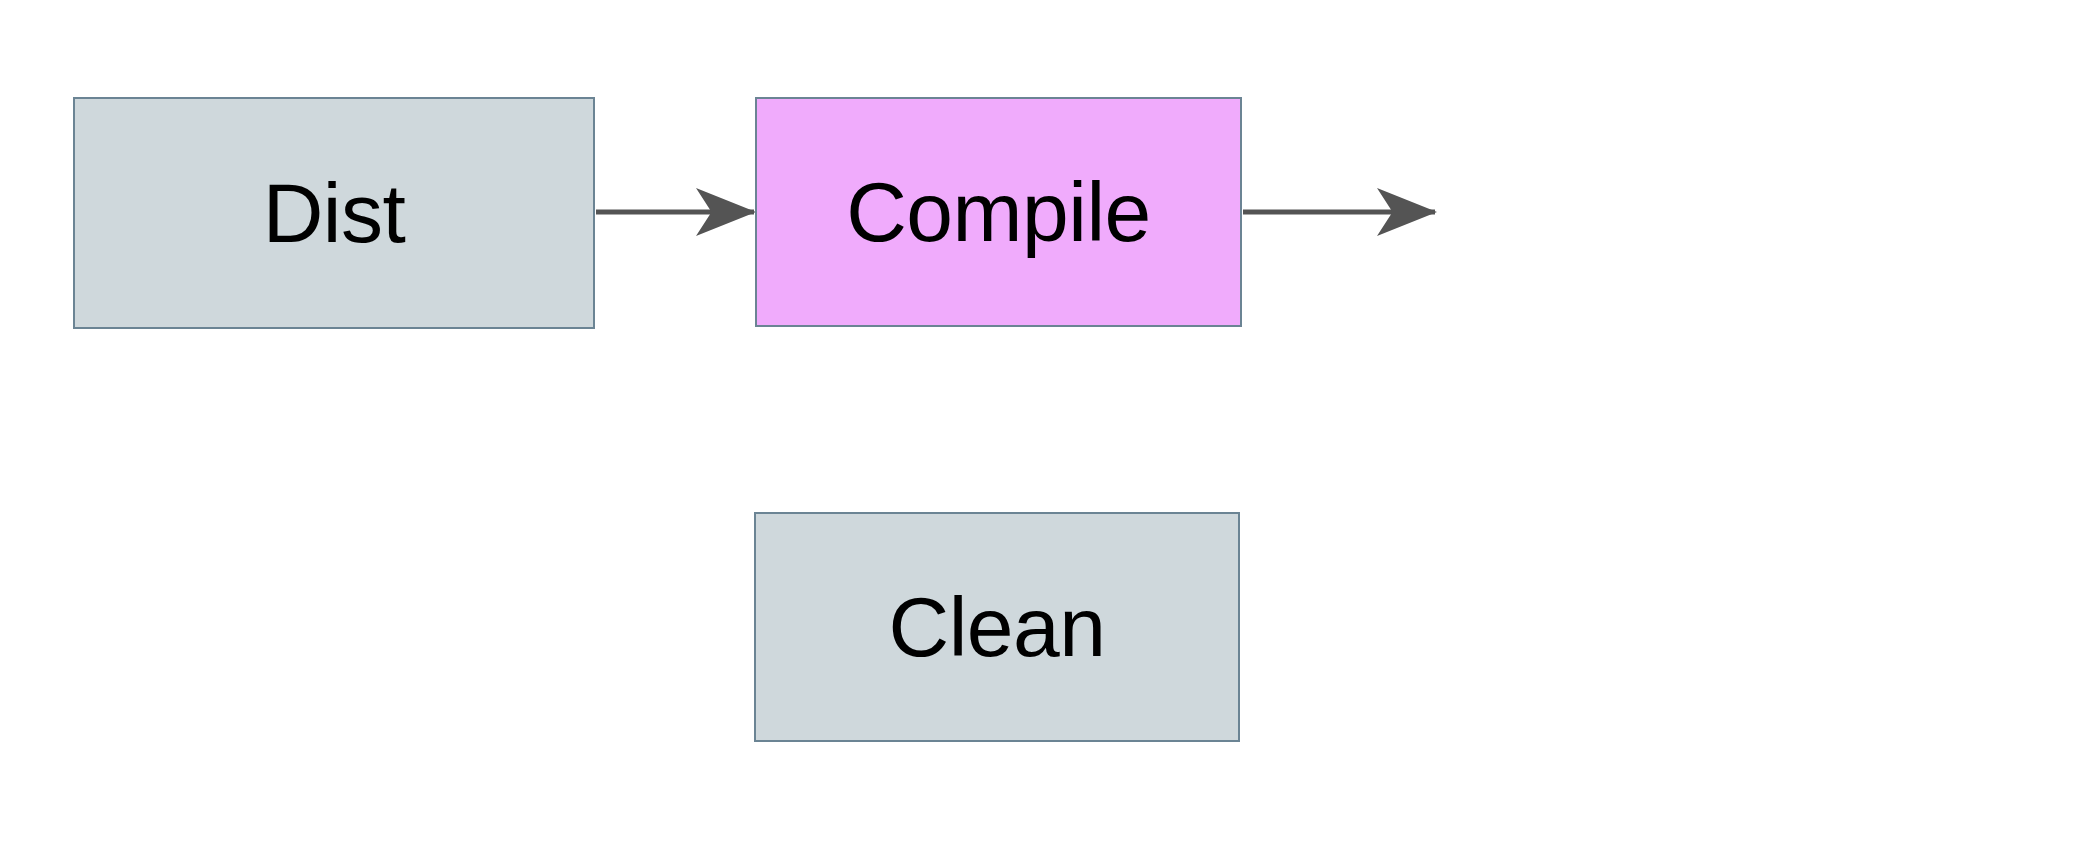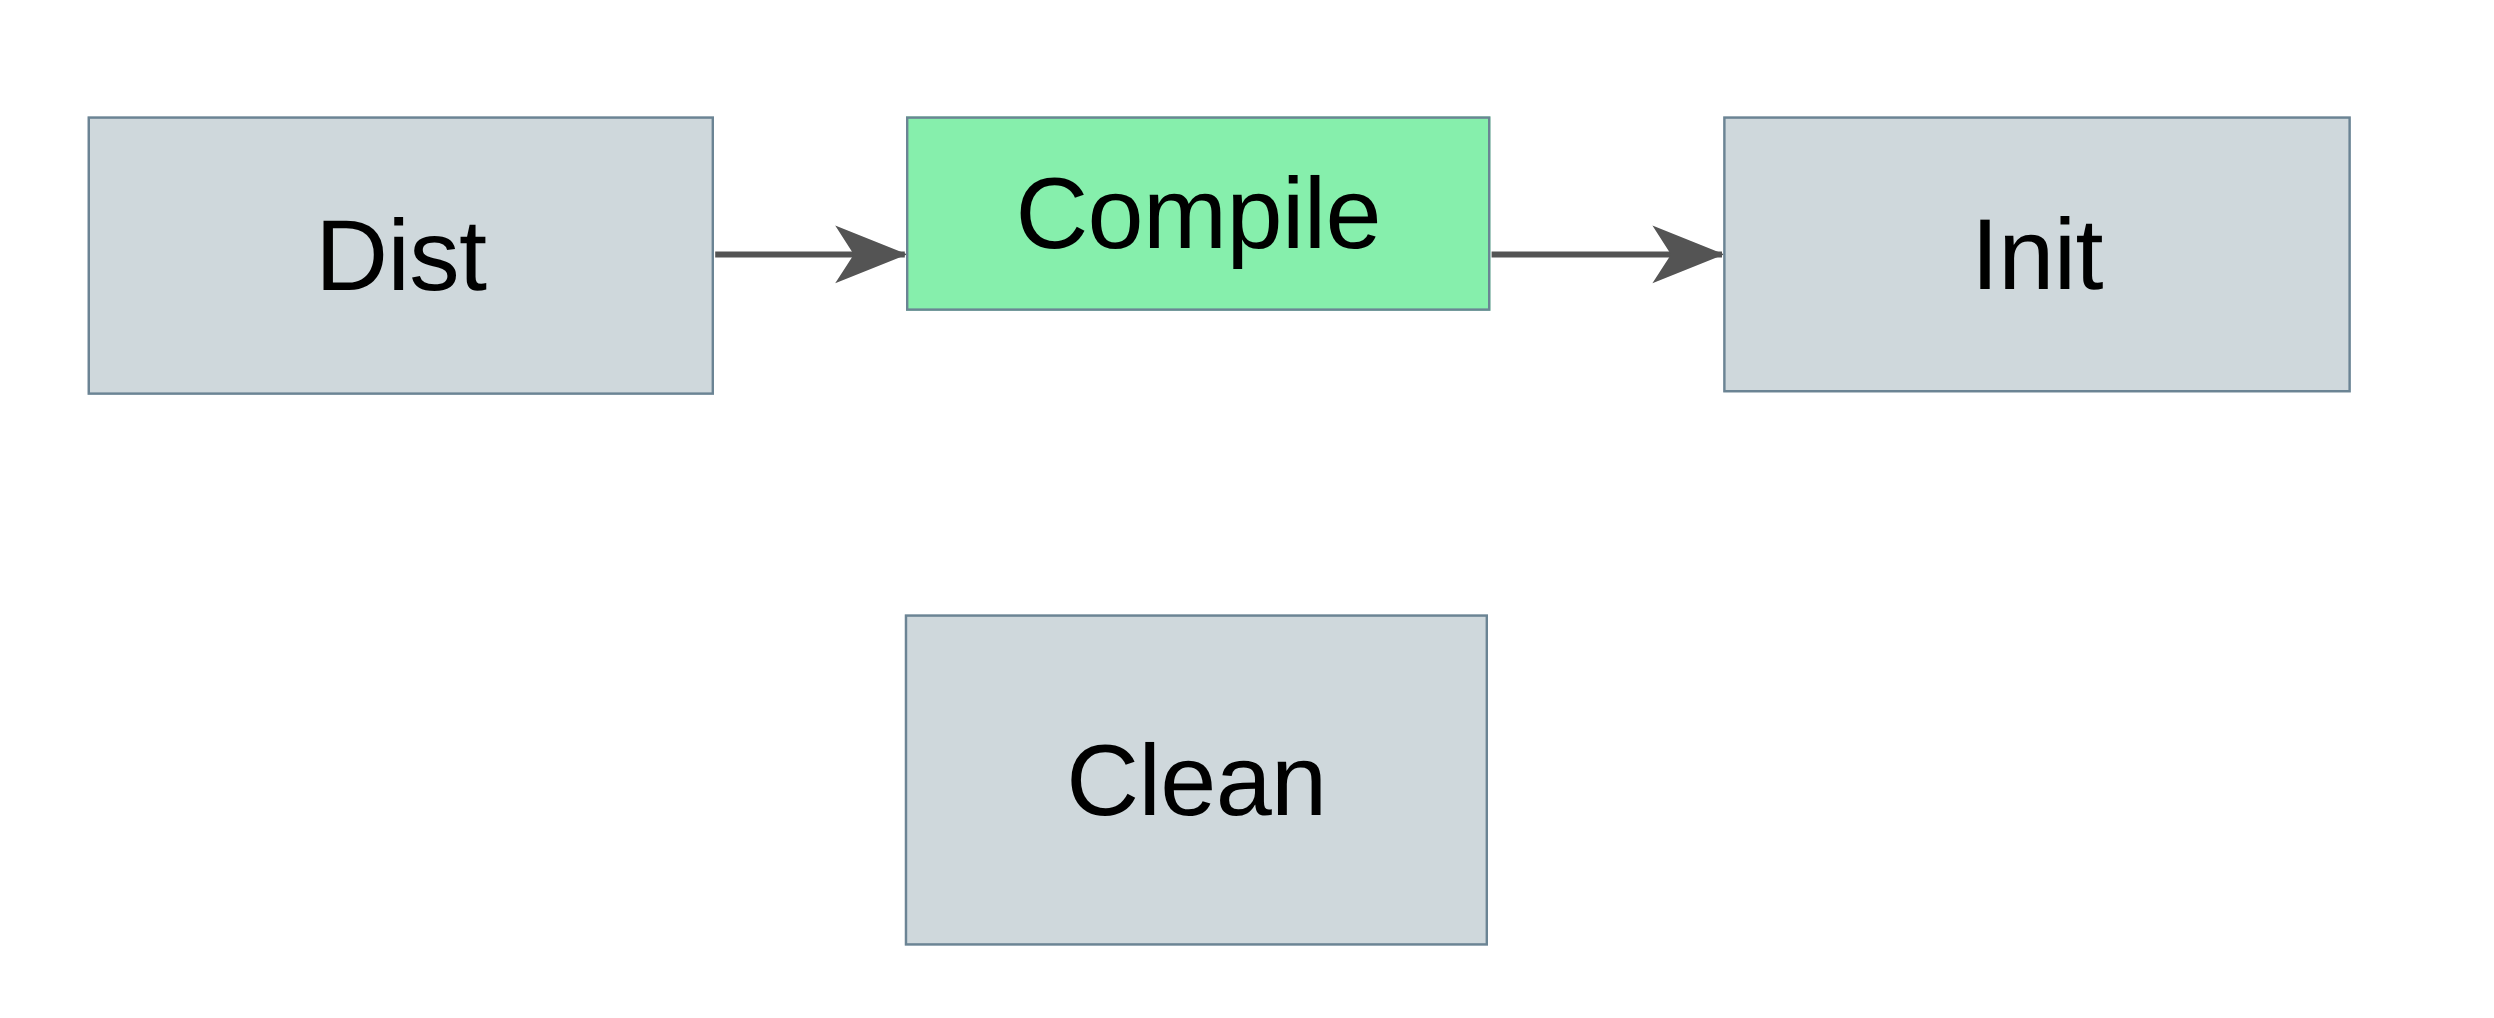--- a/index.html
+++ b/index.html
@@ -70,25 +70,22 @@
 
     <g>
       <line id="e2-line" x1="1243" y1="212" x2="1435" y2="212" stroke="#545454" stroke-width="5" marker-end="url(#arrow-classic)"></line>
     </g>
   </svg>
 
   <div class="node-box" id="node-dist" style="left: 73px; top: 97px; width: 522px; height: 232px; background: rgb(207, 216, 220); border: 2px solid rgb(107, 132, 148);">
     <span class="node-label" style="font-size: 84px; color: rgb(0, 0, 0);">Dist</span>
   </div>
 
-  <div class="node-box" id="node-compile" style="left: 755px; top: 97px; width: 487px; height: 162px; background: #86efac; border: 2px solid rgb(107, 132, 148);">
+  <div class="node-box" id="node-compile" style="left: 755px; top: 97px; width: 487px; height: 230px; background: #f0abfc; border: 2px solid rgb(107, 132, 148);">
     <span class="node-label" style="font-size: 84px; color: rgb(0, 0, 0);">Compile</span>
   </div>
 
-  <div class="node-box" id="node-init" style="left: 1436px; top: 97px; width: 523px; height: 230px; background: rgb(207, 216, 220); border: 2px solid rgb(107, 132, 148);">
-    <span class="node-label" style="font-size: 84px; color: rgb(0, 0, 0);">Init</span>
-  </div>
 
-  <div class="node-box" id="node-clean" style="left: 754px; top: 512px; width: 486px; height: 276px; background: rgb(207, 216, 220); border: 2px solid rgb(107, 132, 148);">
+  <div class="node-box" id="node-clean" style="left: 754px; top: 512px; width: 486px; height: 230px; background: rgb(207, 216, 220); border: 2px solid rgb(107, 132, 148);">
     <span class="node-label" style="font-size: 84px; color: rgb(0, 0, 0);">Clean</span>
   </div>
 
 </div>
 
 </body></html>

